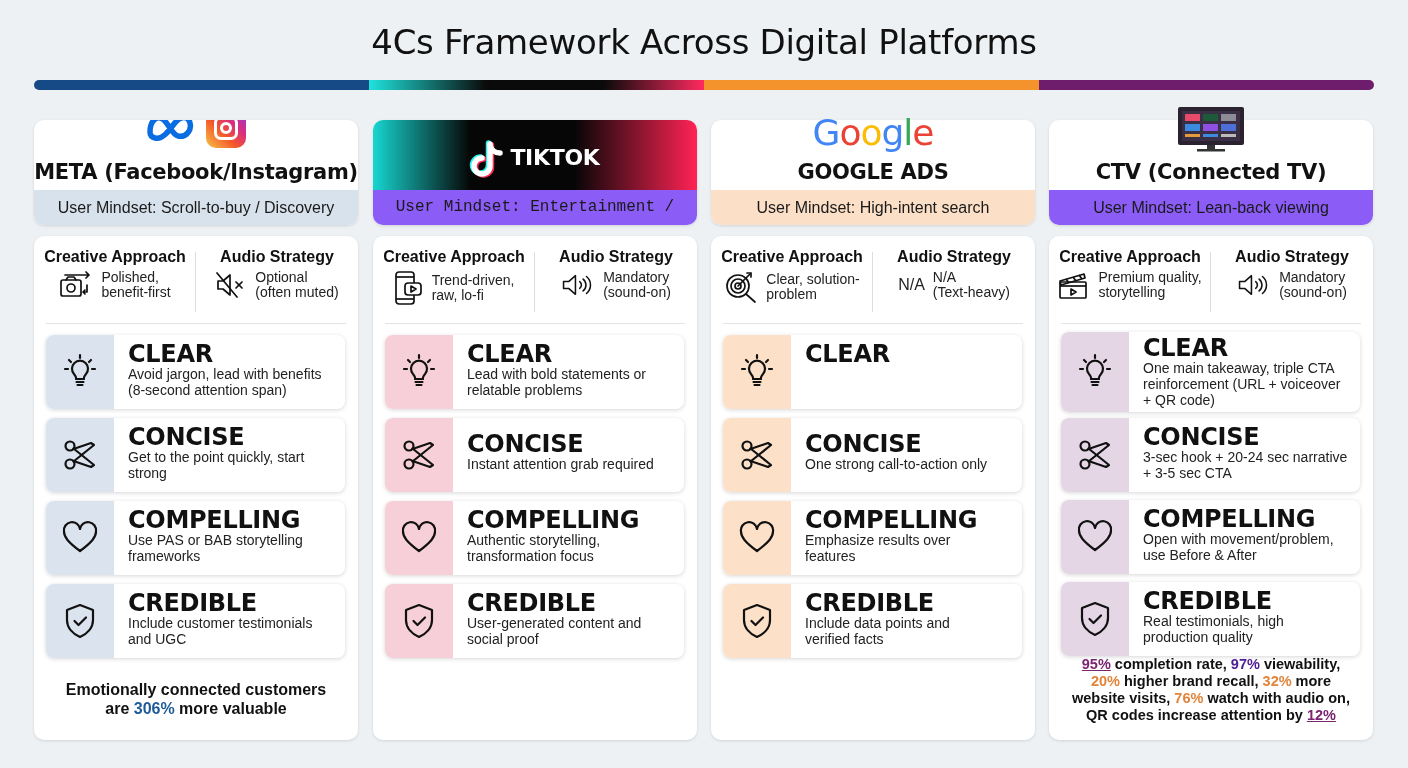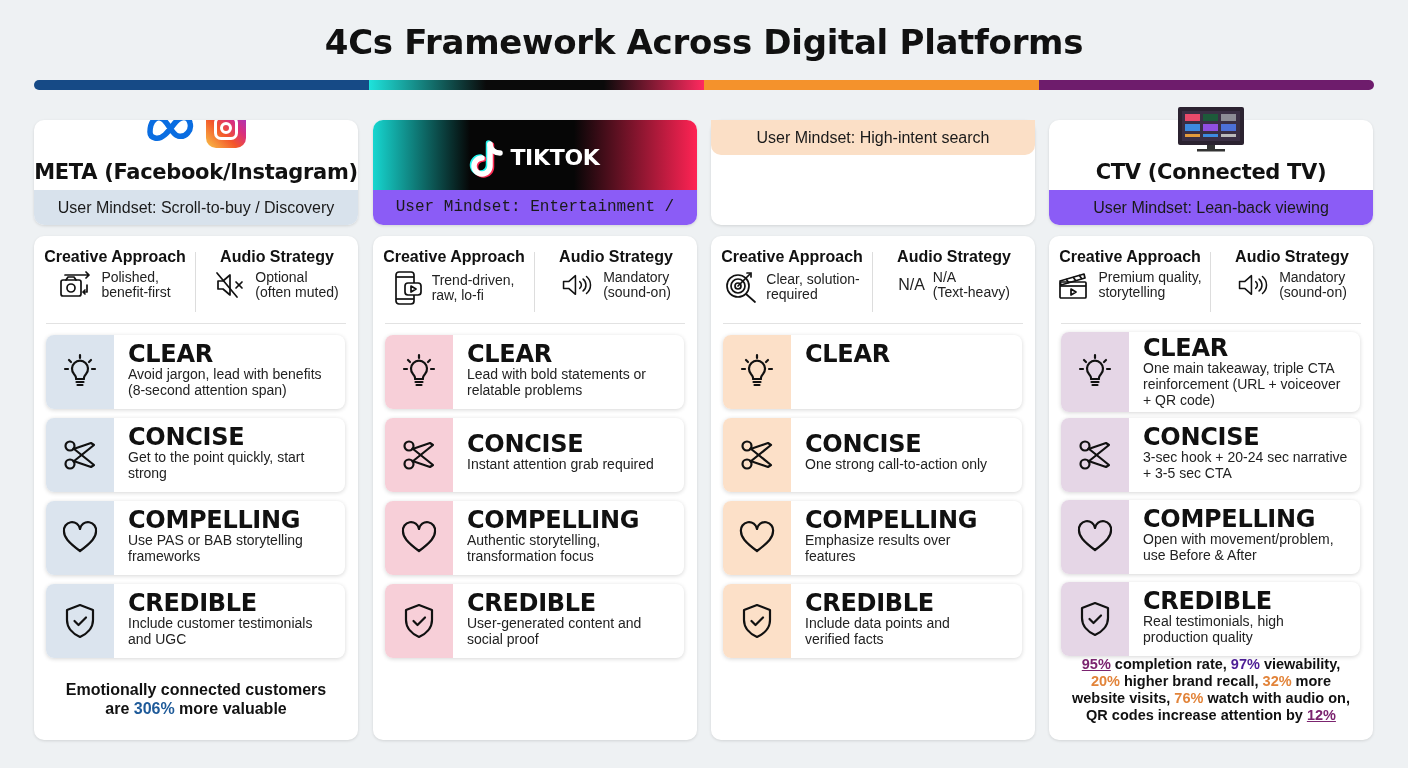--- a/index.html
+++ b/index.html
@@ -5,21 +5,21 @@
   * { box-sizing: border-box; margin: 0; padding: 0; }
   html, body { width: 1408px; height: 768px; overflow: hidden; }
   body {
     background: #eef1f3;
     font-family: "Liberation Sans", "DejaVu Sans", sans-serif;
     color: #111;
     position: relative;
   }
   .title {
     position: absolute; top: 22px; left: 0; width: 1408px;
-    text-align: center; font-size: 34px; font-weight: 700; letter-spacing: -0.3px;
+    text-align: center; font-size: 34px; font-weight: 400; letter-spacing: -0.3px;
     font-family: "DejaVu Sans", sans-serif;
   }
   .bar {
     position: absolute; top: 80px; left: 34px; width: 1340px; height: 10px;
     border-radius: 5px; overflow: hidden; display: flex;
   }
   .bar div { flex: 1; height: 100%; }
   .bar .b1 { background: #164a86; }
   .bar .b2 { background: linear-gradient(90deg, #1ee3dc 0%, #0a0a0a 35%, #0a0a0a 70%, #ff2a5f 100%); }
   .bar .b3 { background: #f4922c; }
@@ -364,40 +364,46 @@
             <div>User-generated content and</div>
             <div>social proof</div>
           </div>
         </div>
     </div>
   </div>
 </div>
 
 <div class="col c3">
   <div class="header-card" style="overflow:visible">
+    <div class="header-top">
+      <div class="logo-google">
+        <span id="g-letters"><span style="color: rgb(66, 133, 244);">G</span><span style="color: rgb(234, 67, 53);">o</span><span style="color: rgb(251, 188, 5);">o</span><span style="color: rgb(66, 133, 244);">g</span><span style="color: rgb(52, 168, 83);">l</span><span style="color: rgb(234, 67, 53);">e</span></span>
+      </div>
+      <div class="platform-name">GOOGLE ADS</div>
+    </div>
     <div class="mindset" style="border-radius:0 0 10px 10px">User Mindset: High-intent search</div>
   </div>
   <div class="body-card">
     <div class="approach">
       <div class="half left">
         <div class="head">Creative Approach</div>
         <div class="row">
           <svg width="34" height="34" viewBox="0 0 34 34">
             <g fill="none" stroke="#111" stroke-width="1.7" stroke-linecap="round">
               <circle cx="14" cy="16" r="11"></circle>
                 <circle cx="14" cy="16" r="7"></circle>
                 <circle cx="14" cy="16" r="3"></circle>
               <line x1="14" y1="16" x2="26" y2="4"></line>
                 <path d="M23 3 L27 3 L27 7"></path>
                 <line x1="22" y1="24" x2="31" y2="32"></line>
             </g>
           </svg>
           <div class="txt">
             <div>Clear, solution-</div>
-              <div>required</div>
+              <div>problem</div>
           </div>
         </div>
       </div>
       <div class="half">
         <div class="head">Audio Strategy</div>
         <div class="row">
           <div class="na">N/A</div>
           <div class="txt">
             <div>N/A</div>
               <div>(Text-heavy)</div>

